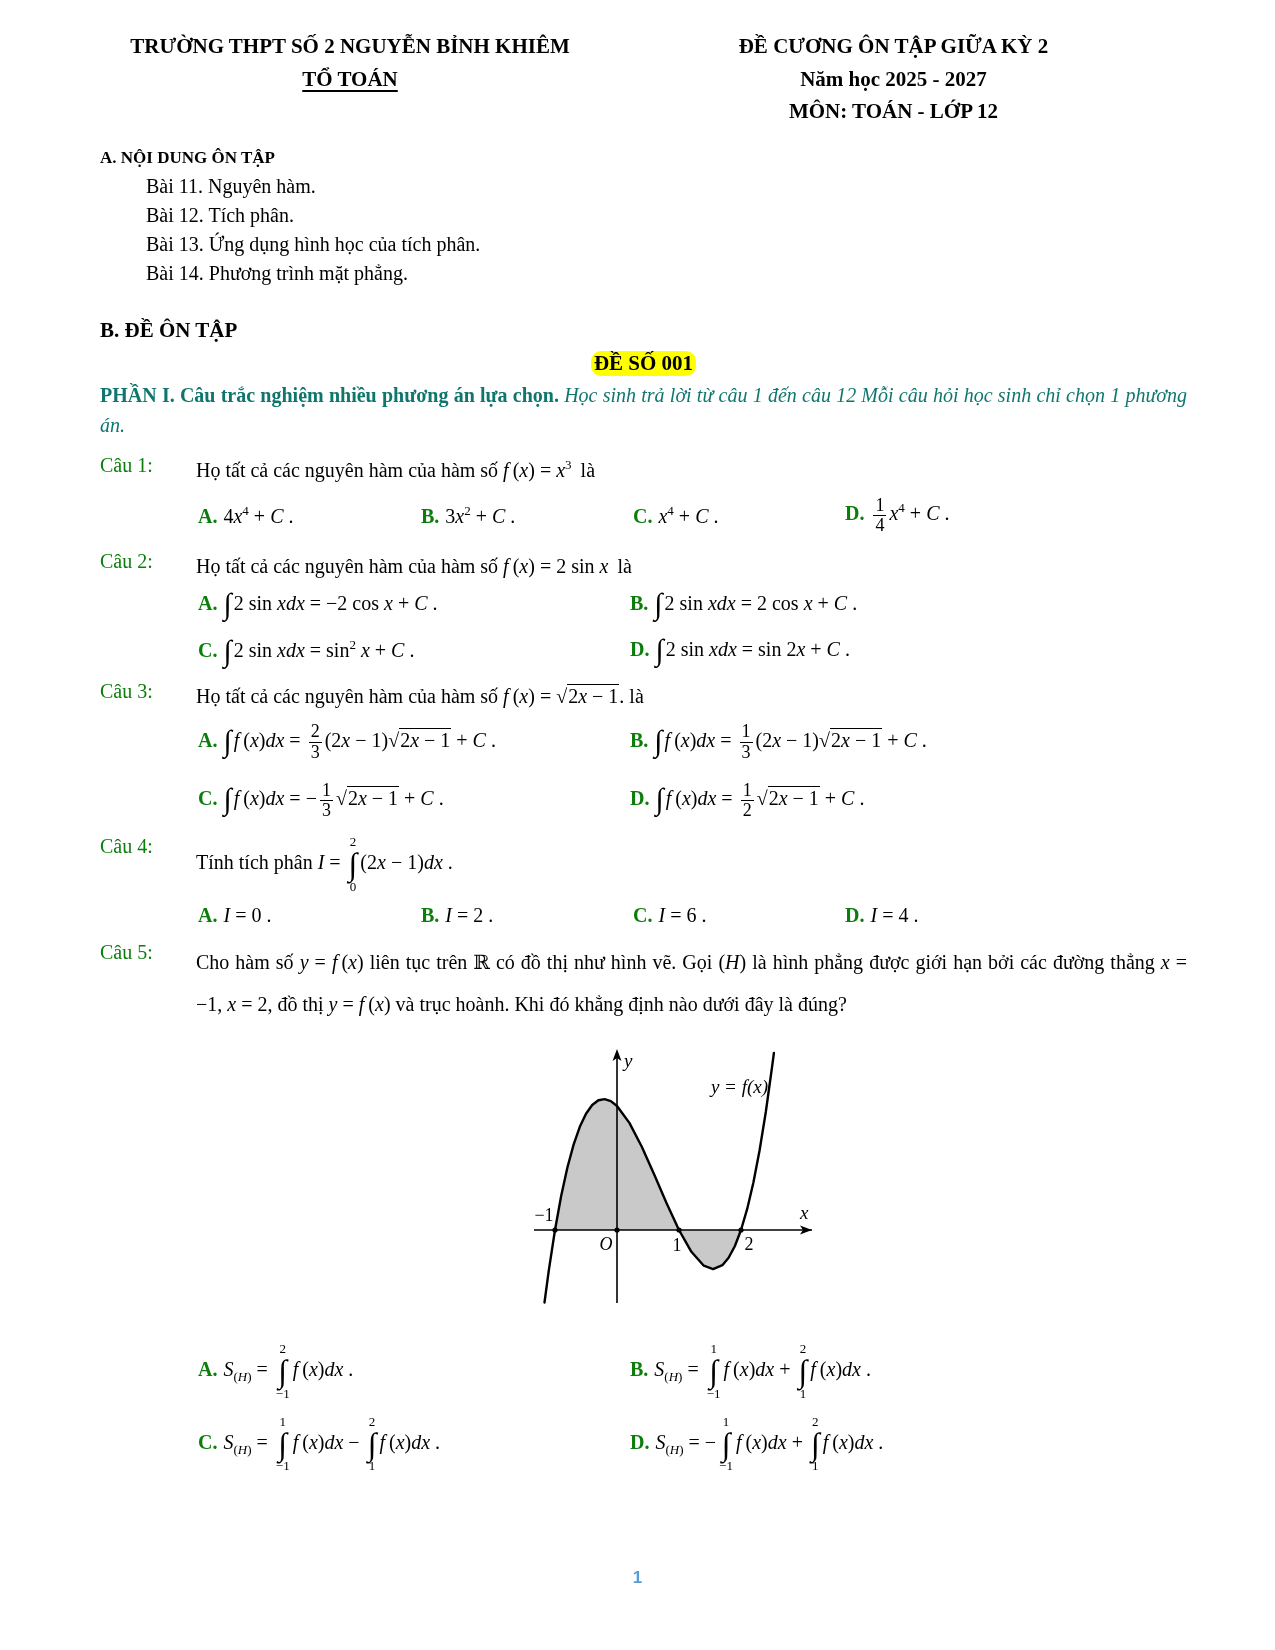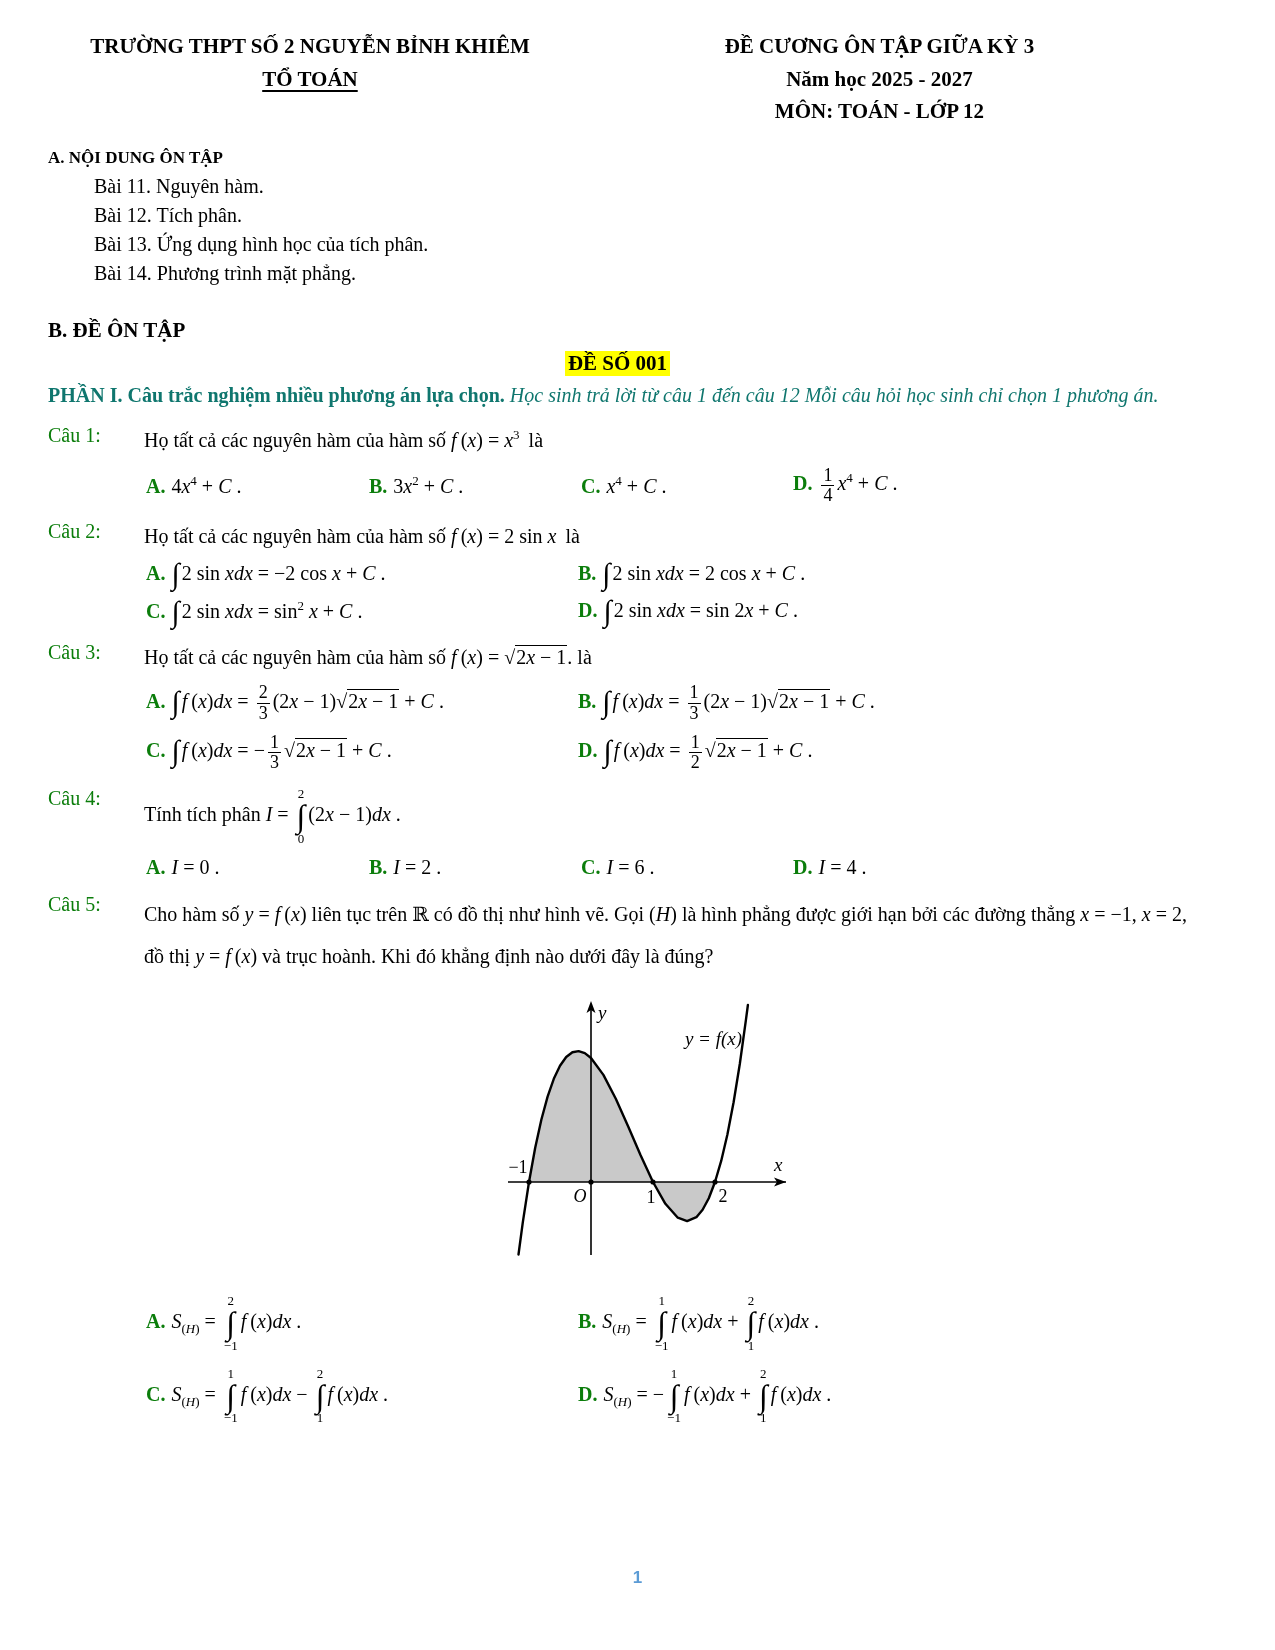--- a/index.html
+++ b/index.html
@@ -2,44 +2,44 @@
 <html><head>
 <meta charset="utf-8">
 <style>
   * { margin:0; padding:0; box-sizing:border-box; }
   html,body { background:#ffffff; }
   .page {
     position:relative; width:1275px; height:1650px; margin:0 auto;
     background:#ffffff; color:#000;
     font-family:"Liberation Serif","DejaVu Serif",serif;
     font-size:20px; overflow:hidden;
-    padding:30px 88px 0 48px;
+    padding:30px 88px 0 100px;
   }
   
   .hdr { display:flex; }
   .hdr-left { width:46%; text-align:center; font-weight:bold; font-size:21px; line-height:1.55; }
   .hdr-right { width:54%; text-align:center; font-weight:bold; font-size:21px; line-height:1.55; }
   .u { text-decoration:underline; text-underline-offset:4px; }
   
   .secA { margin-top:20px; }
   .secA-head { font-weight:bold; font-size:17px; }
   .secA-items { margin:4px 0 0 46px; line-height:1.45; }
   
   .secB-head { font-weight:bold; font-size:21px; margin-top:30px;font-family:Liberation Serif, serif; }
   .de-line { text-align:center; margin-top:8px; }
-  .de-badge { display:inline-block; background:#ffff00; font-weight:bold; font-size:21px; padding:0 3px; }
+  .de-badge { display:inline-block; background:#ffff00; font-weight:bold; font-size:21px; padding:0 3px;border-radius:10px; }
   .part1 { margin-top:4px; color:#0f766e; line-height:1.5; text-align:justify; }
   .part1 .b { font-weight:bold; }
   .part1 .it { font-style:italic; }
   
   .q { display:flex; margin-top:14px; }
   .qlabel { flex:none; width:96px; font-weight:normal; color:#0b7d0b; }
   .qbody { flex:1; }
   .qtext { line-height:1.6; text-align:justify; }
-  .opts { display:grid; margin-left:2px; margin-top:10px; align-items:center; row-gap:10px; }
+  .opts { display:grid; margin-left:2px; margin-top:10px; align-items:center; row-gap:19px; }
   .opts4 { grid-template-columns:223px 212px 212px 1fr; }
   .opts2 { grid-template-columns:432px 1fr; }
   .opt { white-space:nowrap; }
   .ol { font-weight:bold; color:#0b7d0b; padding-right:6px; }
   
   i { font-family:"Liberation Serif","DejaVu Serif",serif; }
   sup { font-size:13px; }
   sub { font-size:13px; }
   .frac { display:inline-block; vertical-align:middle; text-align:center; line-height:1.08; margin:0 3px; font-size:18px; }
   .frac .fn { display:block; border-bottom:1px solid #000; padding:0 2px; }
@@ -62,21 +62,21 @@
 <body>
 
 <div class="page">
 
   <div class="hdr">
     <div class="hdr-left">
       <div>TRƯỜNG THPT SỐ 2 NGUYỄN BỈNH KHIÊM</div>
       <div class="u">TỔ TOÁN</div>
     </div>
     <div class="hdr-right">
-      <div>ĐỀ CƯƠNG ÔN TẬP GIỮA KỲ 3</div>
+      <div>ĐỀ CƯƠNG ÔN TẬP GIỮA KỲ 2</div>
       <div>Năm học 2025 - 2027</div>
       <div>MÔN: TOÁN - LỚP 12</div>
     </div>
   </div>
 
   <div class="secA">
     <div class="secA-head">A. NỘI DUNG ÔN TẬP</div>
     <div class="secA-items">
       <div>Bài 11. Nguyên hàm.</div>
       <div>Bài 12. Tích phân.</div>

